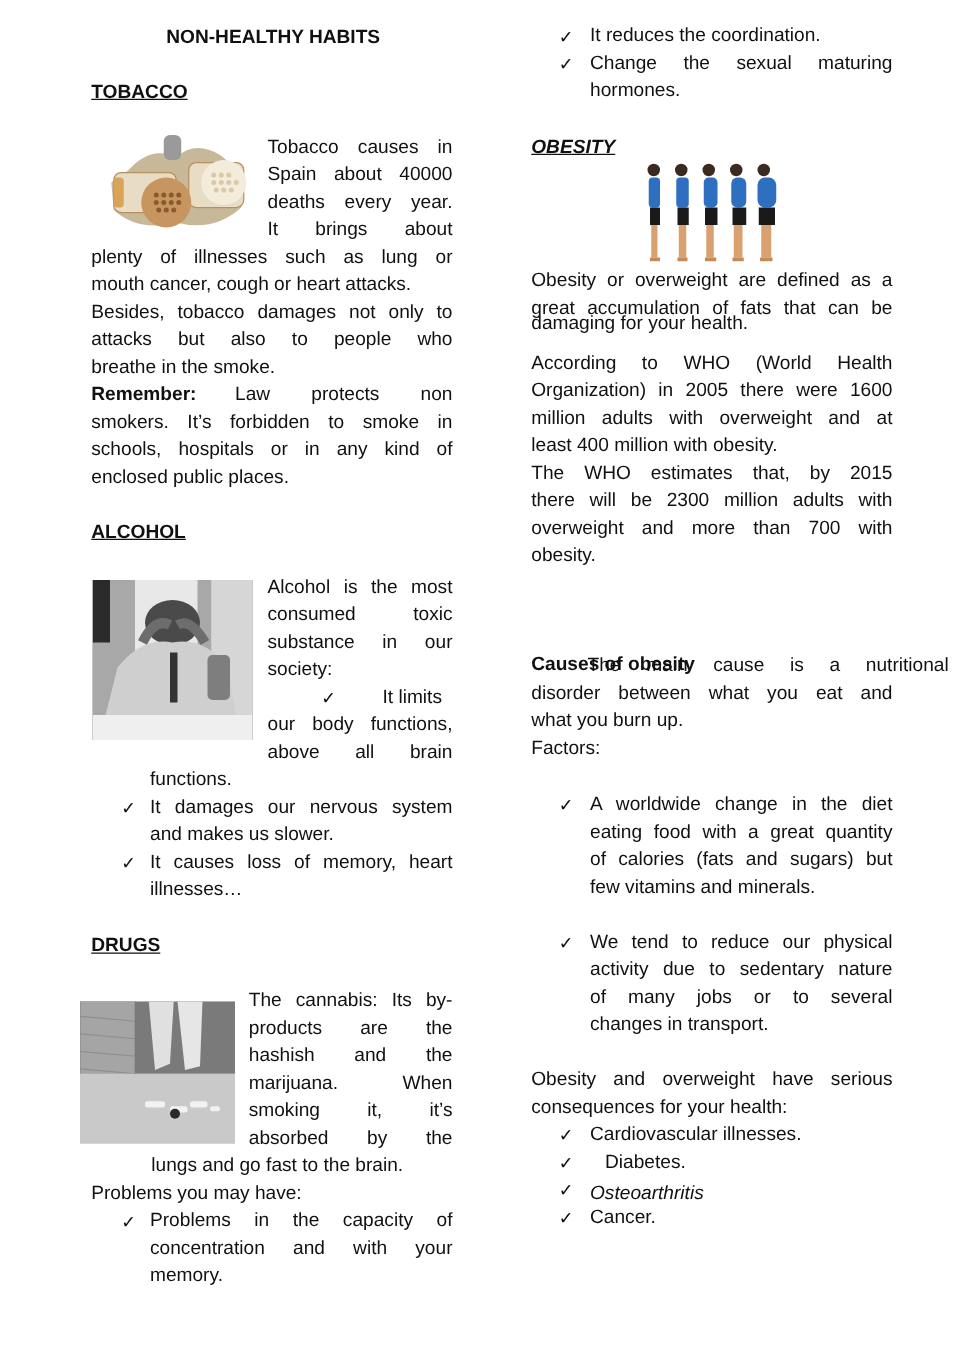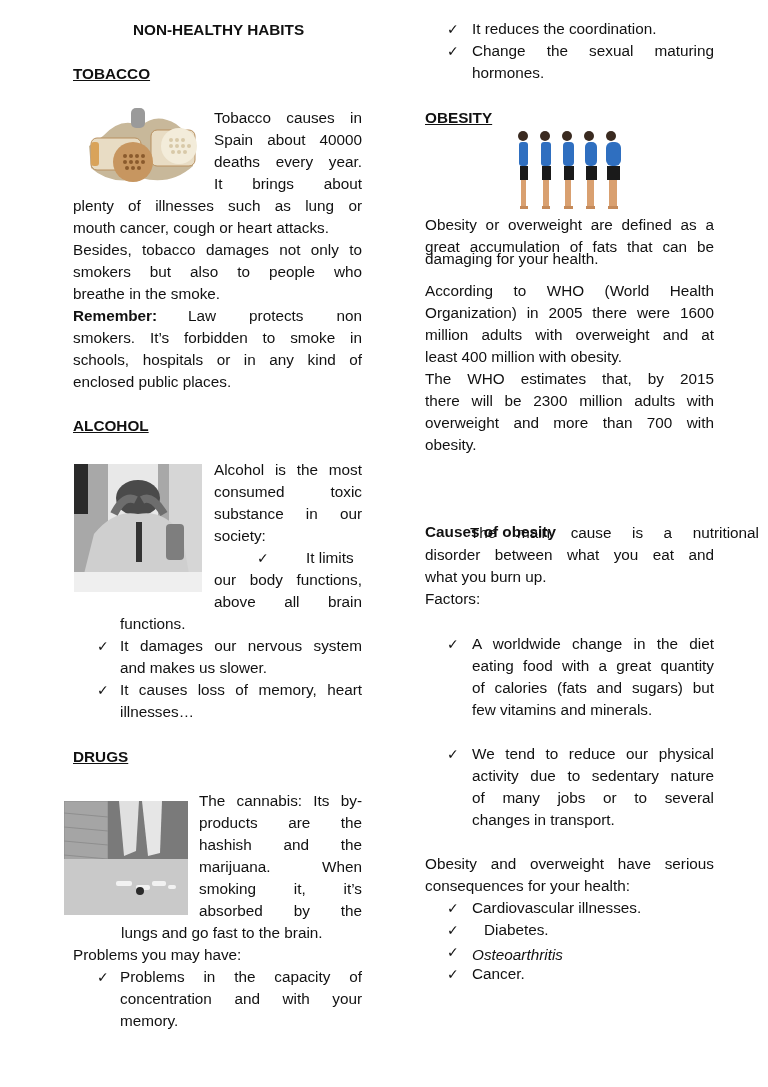--- a/index.html
+++ b/index.html
@@ -64,21 +64,21 @@
     </svg>
   </div>
 
   <div class="ln j" style="top:107px;left:141px;width:148px;">Tobacco causes in</div>
   <div class="ln j" style="top:129px;left:141px;width:148px;">Spain about 40000</div>
   <div class="ln j" style="top:151px;left:141px;width:148px;">deaths every year.</div>
   <div class="ln j" style="top:173px;left:141px;width:148px;">It brings about</div>
   <div class="ln j" style="top:195px;left:0;width:289px;">plenty of illnesses such as lung or</div>
   <div class="ln" style="top:217px;left:0;">mouth cancer, cough or heart attacks.</div>
   <div class="ln j" style="top:239px;left:0;width:289px;">Besides, tobacco damages not only to</div>
-  <div class="ln j" style="top:261px;left:0;width:289px;">smokers but also to people who</div>
+  <div class="ln j" style="top:261px;left:0;width:289px;">attacks but also to people who</div>
   <div class="ln" style="top:283px;left:0;">breathe in the smoke.</div>
   <div class="ln b" style="top:305px;left:0;">Remember:</div>
   <div class="ln j" style="top:305px;left:115px;width:174px;">Law protects non</div>
   <div class="ln j" style="top:327px;left:0;width:289px;">smokers. It’s forbidden to smoke in</div>
   <div class="ln j" style="top:349px;left:0;width:289px;">schools, hospitals or in any kind of</div>
   <div class="ln" style="top:371px;left:0;">enclosed public places.</div>
 
   <div class="ln u" style="top:415px;left:0;">ALCOHOL</div>
 
   <div class="img" style="left:1px;top:464px;width:128px;height:128px;background:#9b9b9b;">
@@ -154,21 +154,21 @@
   <div class="ln" style="top:1010px;left:47px;">memory.</div>
 </div>
 
 <div class="col right">
   <div class="ln check" style="top:18px;left:22px;">✓</div>
   <div class="ln" style="top:18px;left:47px;">It reduces the coordination.</div>
   <div class="ln check" style="top:40px;left:22px;">✓</div>
   <div class="ln j" style="top:40px;left:47px;width:242px;">Change the sexual maturing</div>
   <div class="ln" style="top:62px;left:47px;">hormones.</div>
 
-  <div class="ln u" style="top:107px;left:0;">OBESITY</div>
+  <div class="ln u" style="top:107px;left:0;font-style:italic;">OBESITY</div>
 
   <div class="img" style="left:88px;top:130px;width:112px;height:82px;">
     <svg width="112" height="82" viewBox="0 0 112 82">
       <g>
         <g transform="translate(4,0)">
           <circle cx="6" cy="6" r="5" fill="#3a2a20"></circle>
             <rect x="2" y="12" width="9" height="24" rx="3" fill="#2f6fc0"></rect>
           <rect x="3" y="36" width="8" height="14" fill="#1a1a1a"></rect>
             <rect x="4" y="50" width="5" height="26" fill="#d9a070"></rect>
             <rect x="3" y="76" width="8" height="3" fill="#c58a5a"></rect>

